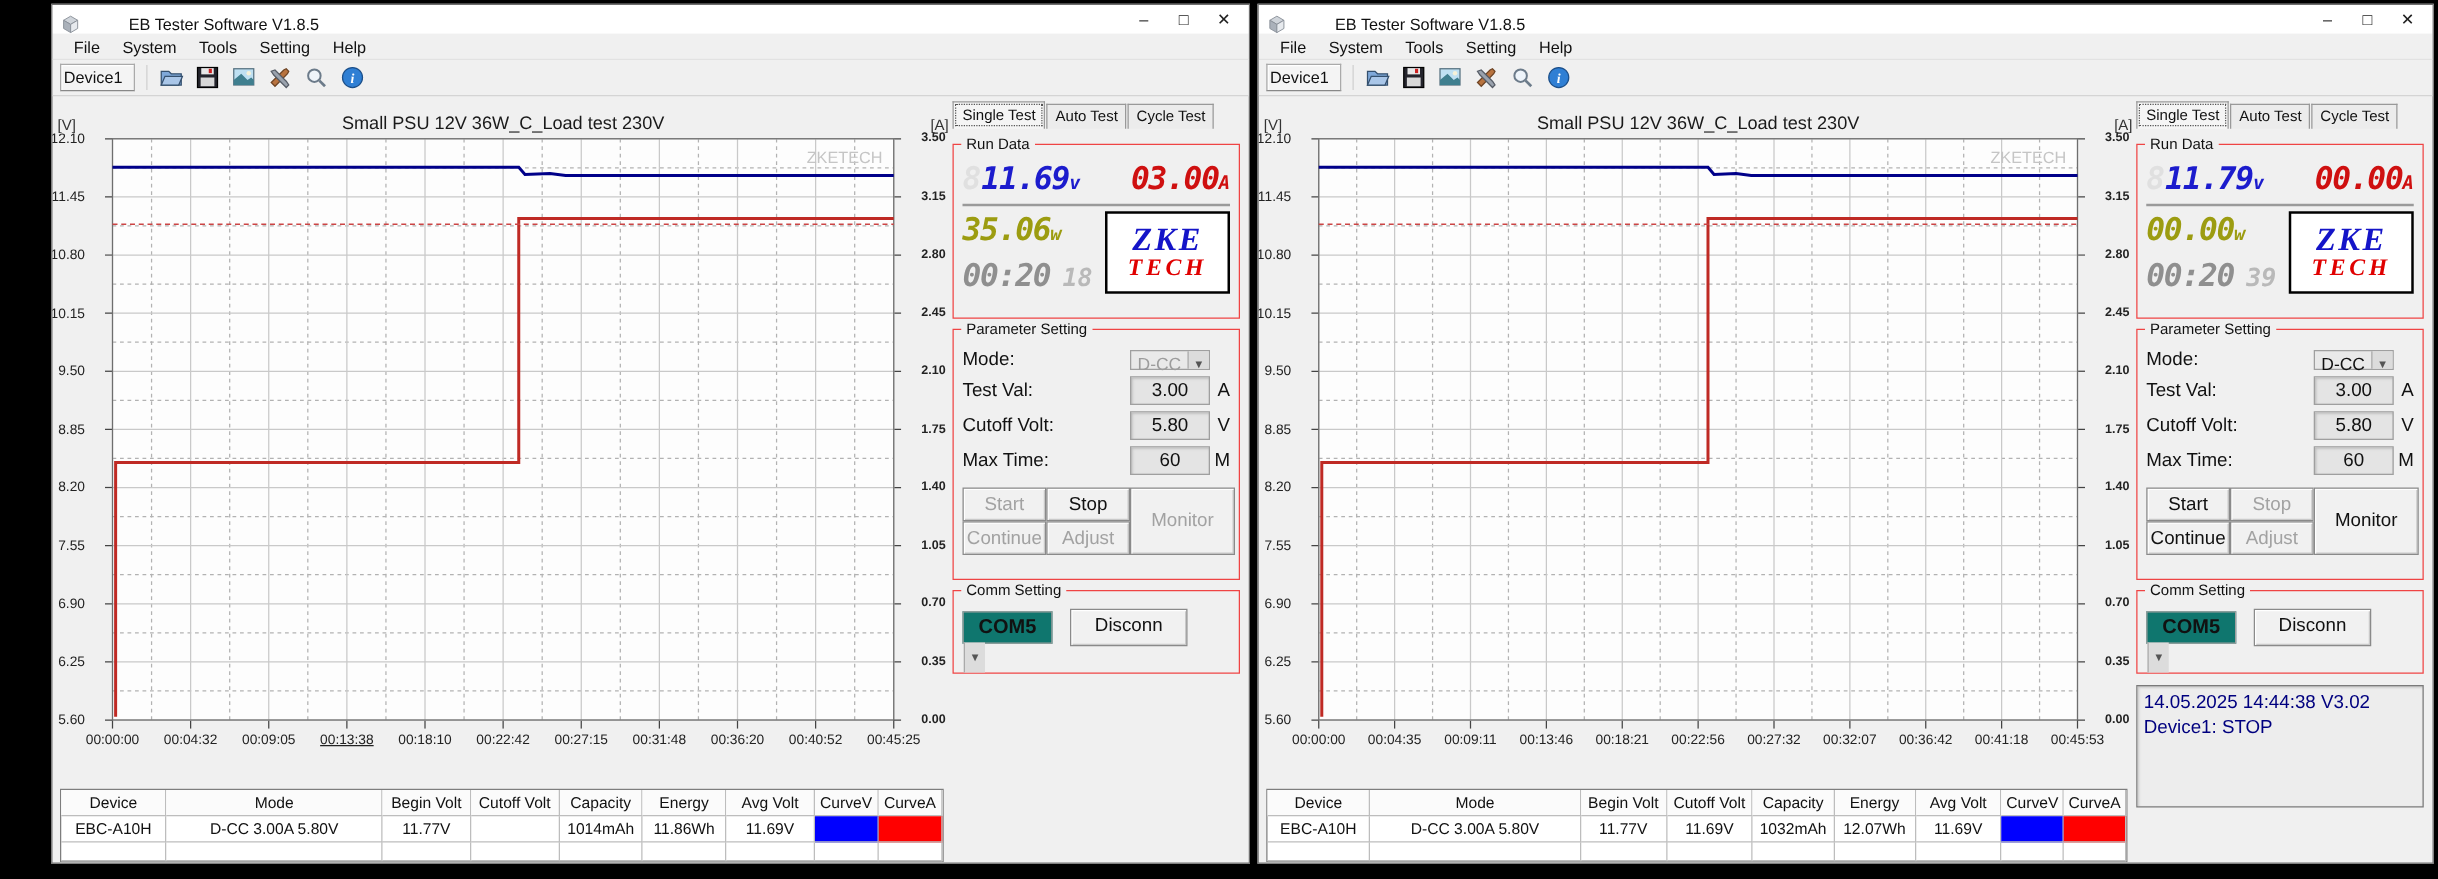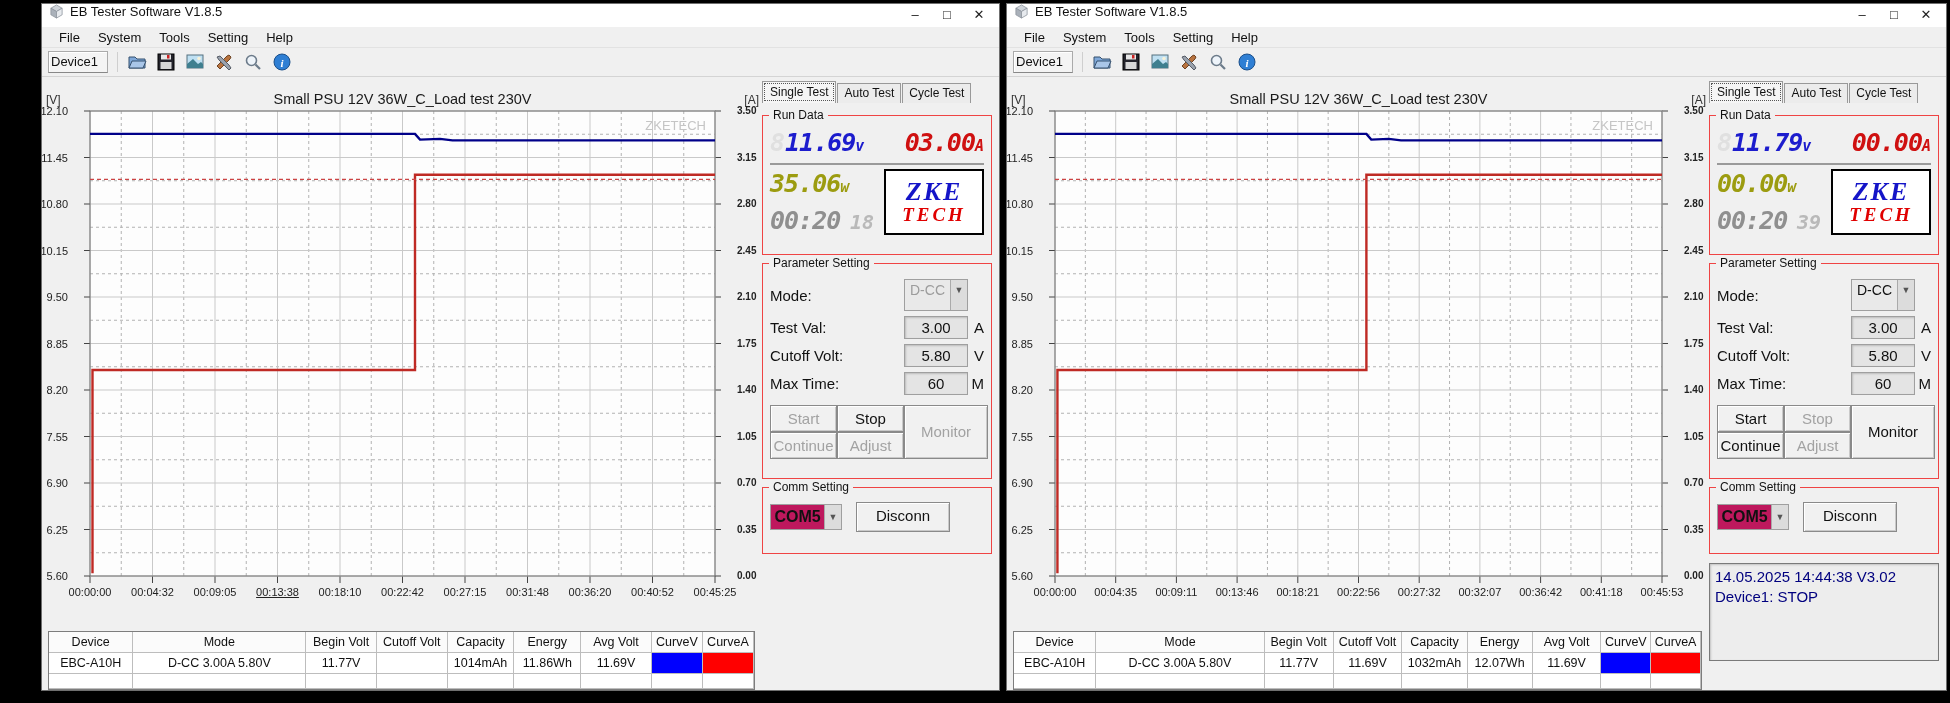--- a/index.html
+++ b/index.html
@@ -1,21 +1,21 @@
 <!DOCTYPE html>
 <html><head>
 <meta charset="utf-8">
 <style>
   html,body{margin:0;padding:0;background:#000;}
   body{font-family:"Liberation Sans",sans-serif;-webkit-font-smoothing:antialiased;}
   #stage{position:relative;width:1950px;height:703px;background:#000;overflow:hidden;display:flex;gap:6px;padding:3px 0 0 41px;box-sizing:border-box;}
   .window{width:959px;height:688px;background:#f0f0f0;border:1px solid #6f6f6f;box-sizing:border-box;display:flex;flex-direction:column;overflow:hidden;}
   .window.w2{width:941px;}
   
-  .titlebar{height:23px;background:#fff;display:flex;align-items:flex-start;padding:0 4px 0 7px;flex:0 0 auto;}
+  .titlebar{height:23px;background:#fff;display:flex;align-items:flex-end;padding:0 4px 0 7px;flex:0 0 auto;gap:33px;}
   .app-icon{width:15px;height:15px;margin-right:6px;flex:0 0 auto;}
   .title-text{font-size:13px;color:#111;flex:1;white-space:nowrap;}
   .winctl{display:flex;align-items:center;}
   .winctl span{width:32px;text-align:center;font-size:13px;color:#222;cursor:default;line-height:22px;}
   
   .menubar{height:20px;background:#f0f0f0;display:flex;align-items:center;padding-left:8px;flex:0 0 auto;}
   .menubar .mi{font-size:13px;color:#111;padding:19px 9px;}
   
   .toolbar{height:28px;background:#f0f0f0;border-top:1px solid #e2e2e2;border-bottom:1px solid #d4d4d4;display:flex;align-items:center;padding-left:6px;gap:9px;flex:0 0 auto;}
   .devchip{font-size:13px;color:#111;border:1px solid #aaa;border-bottom-color:#888;background:#f4f4f4;padding:2px 9px 3px 2px;box-shadow:inset 1px 1px 0 #fff;}
@@ -67,31 +67,31 @@
   .t-val{font-size:25px;color:#8f8f8f;letter-spacing:-1px;}
   .t-sec{font-size:20px;color:#b9b9b9;}
   .logo{width:96px;height:62px;border:2px solid #000;background:#fff;display:flex;flex-direction:column;align-items:center;justify-content:center;flex:0 0 auto;}
   .logo .zke{font-size:26px;font-weight:bold;color:#1414c8;letter-spacing:2px;line-height:1;font-family:"Liberation Serif",serif;}
   .logo .tech{font-size:19px;font-weight:bold;color:#e00000;letter-spacing:3px;line-height:1.1;font-family:"Liberation Serif",serif;}
   
   .prow{display:flex;align-items:center;margin:5px 0;}
   .plabel{flex:1;font-size:15px;color:#111;}
   .pfield{width:62px;height:21px;line-height:21px;text-align:center;font-size:15px;color:#111;background:#e4e4e4;border:1px solid #9f9f9f;box-shadow:inset 1px 1px 2px #bbb;}
   .punit{width:16px;text-align:right;font-size:15px;color:#111;}
-  .combo{display:flex;width:64px;height:32px;border:1px solid #9f9f9f;background:#e9e9e9;box-sizing:border-box;}
+  .combo{display:flex;width:64px;height:16px;border:1px solid #9f9f9f;background:#e9e9e9;box-sizing:border-box;}
   .combo .cval{flex:1;font-size:14px;line-height:21px;text-align:center;color:#111;}
   .combo .carr{width:16px;background:#dcdcdc;border-left:1px solid #aaa;font-size:9px;line-height:21px;text-align:center;color:#555;}
   .combo.disabled .cval{color:#9c9c9c;}
   .btns{display:grid;grid-template-columns:67px 67px 84px;grid-template-rows:27px 27px;gap:0;margin-top:10px;}
   .btn{background:#f1f1f1;border:1px solid #8a8a8a;box-shadow:inset 1px 1px 0 #fff,inset -1px -1px 0 #c9c9c9;font-size:15px;color:#111;text-align:center;line-height:25px;white-space:nowrap;overflow:hidden;}
   .btn.monitor{grid-column:3;grid-row:1/3;line-height:52px;}
   .btn.disabled{color:#a2a2a2;}
   
   .commrow{display:flex;align-items:center;gap:14px;padding:4px 0 2px;}
-  .combo.com{width:72px;height:26px;background:#be185d;}
+  .combo.com{width:72px;height:26px;background:#0f766e;flex-direction:column;}
   .combo.com .cval{font-size:16px;line-height:24px;font-weight:bold;}
   .combo.com .carr{line-height:24px;}
   .btn.disconn{display:block;width:92px;height:28px;line-height:26px;}
   
   .status{margin-top:9px;height:90px;background:#ededed;border:1px solid #7a7a7a;box-shadow:inset 1px 1px 2px #c2c2c2;padding:3px 5px;font-size:15px;color:#00007f;line-height:1.35;flex:0 0 auto;overflow:hidden;white-space:nowrap;}
 </style>
 </head>
 <body>
 
 <div id="stage">

